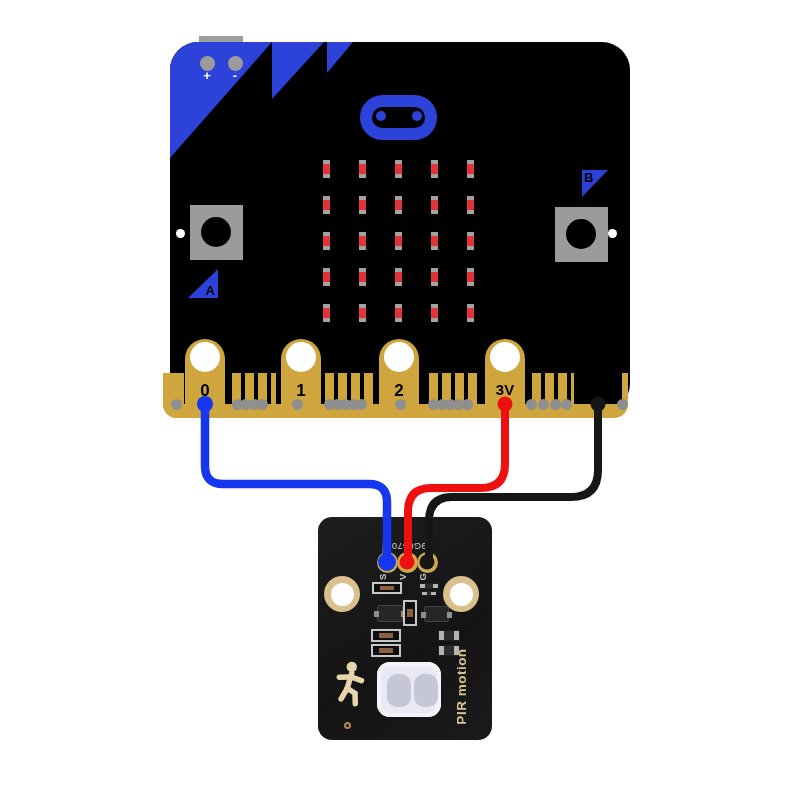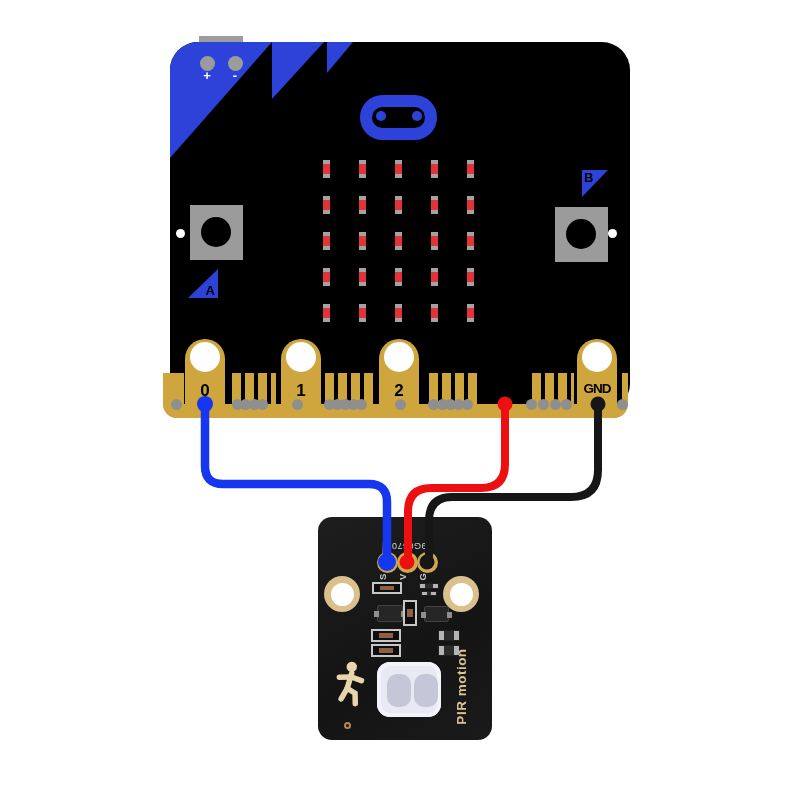--- a/index.html
+++ b/index.html
@@ -199,23 +199,23 @@
     <span class="pad-label">0</span>
   </div>
   <div class="a gold pad" style="left:281px;">
     <div class="pad-hole"></div>
     <span class="pad-label">1</span>
   </div>
   <div class="a gold pad" style="left:379px;">
     <div class="pad-hole"></div>
     <span class="pad-label">2</span>
   </div>
-  <div class="a gold pad" style="left:577px;">
+  <div class="a gold pad" style="left:485px;">
     <div class="pad-hole"></div>
-    <span class="pad-label small">GND</span>
+    <span class="pad-label mid">3V</span>
   </div>
 
   <div class="a pins" style="left:228px;width:48px;"></div>
   <div class="a pins" style="left:321px;width:54px;"></div>
   <div class="a pins" style="left:425px;width:56px;"></div>
   <div class="a pins" style="left:528px;width:46px;"></div>
   <div class="a pins" style="left:618px;width:10px;"></div>
 
   <div id="connector-dots">
       <div class="cdot" style="left: 170.5px;"></div>

